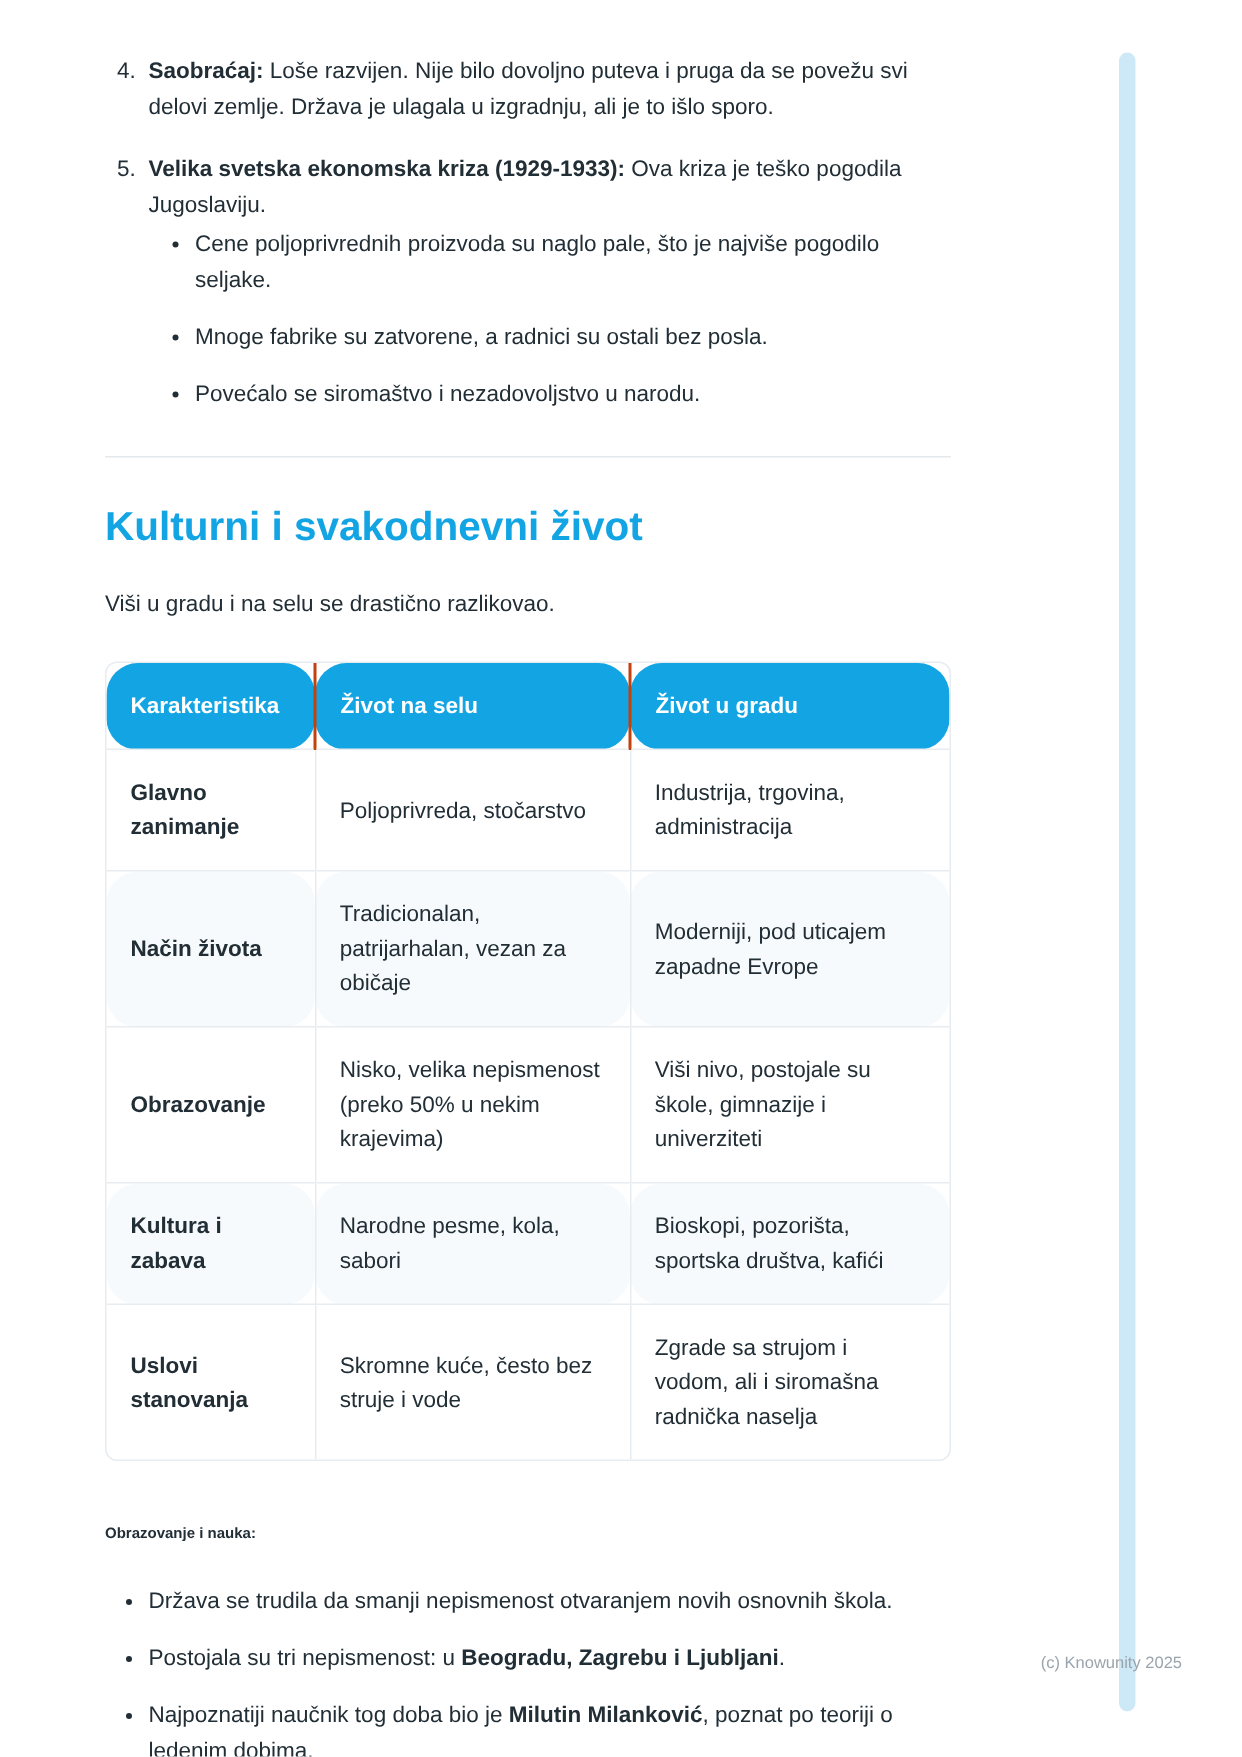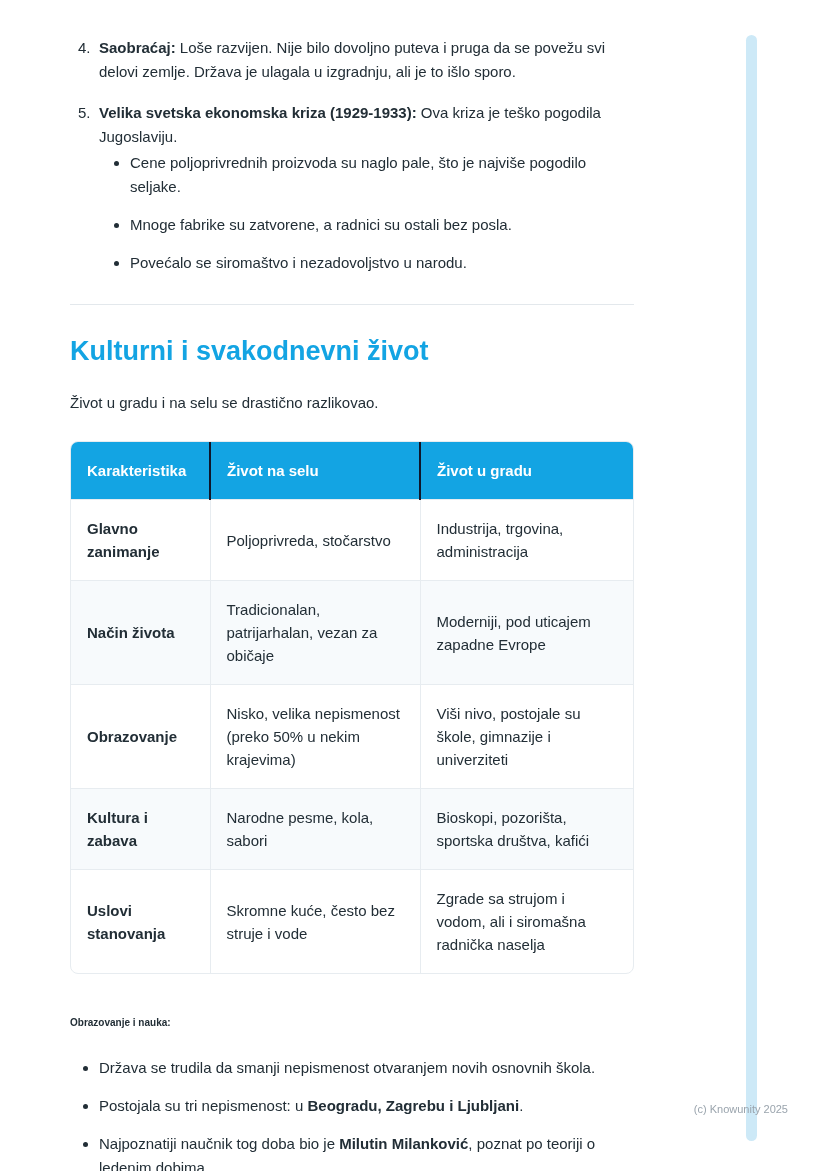--- a/index.html
+++ b/index.html
@@ -29,25 +29,25 @@
   }
   .intro { margin-top:25px; }
 
   
   .table-wrap {
     margin-top:26px; border:1px solid #e7ecf0; border-radius:8px; overflow:hidden;
     background:#fff;
   }
   table { width:100%; border-collapse:collapse; table-layout:fixed; }
   col.c1 { width:139px; } col.c2 { width:210px; } col.c3 { width:213px; }
-  th, td { text-align:left; vertical-align:middle; padding:17px 16px; line-height:23px; font-size:15px; }
+  th, td { text-align:left; vertical-align:middle; padding:17px 16px; line-height:23px; font-size:15px;border-radius:21px; }
   thead th {
     background:var(--table-header-bg, #13a4e3); color:#ffffff; font-weight:700;
   }
-  thead th + th { border-left:2px solid #0f172a;margin-top:32px; }
+  thead th + th { border-left:2px solid #c2410c;margin-top:32px; }
   tbody td, tbody th { border-top:1px solid #e7ecf0; }
   tbody td + td, tbody th + td { border-left:1px solid #e7ecf0; }
   tbody tr.alt { background:#f7fafc; }
   td.row-label { font-weight:700; }
 
   h3.sub-heading { margin-top:37px; font-size:10px; font-weight:700; }
   .edu-bullets { list-style:disc; padding-left:29px; margin-top:21px; }
   .edu-bullets li { margin-bottom:14px; }
   .edu-bullets li:last-child { margin-bottom:0; }
 
@@ -87,21 +87,21 @@
         </ul>
       </div>
     </div>
 
   </div>
 
   <hr class="divider">
 
   <h2 class="section-heading">Kulturni i svakodnevni život</h2>
 
-  <p class="intro">Život u gradu i na selu se drastično razlikovao.</p>
+  <p class="intro">Viši u gradu i na selu se drastično razlikovao.</p>
 
   <div class="table-wrap">
     <table>
       <colgroup>
           <col class="c1">
           <col class="c2">
           <col class="c3">
         </colgroup>
       <thead>
         <tr>

